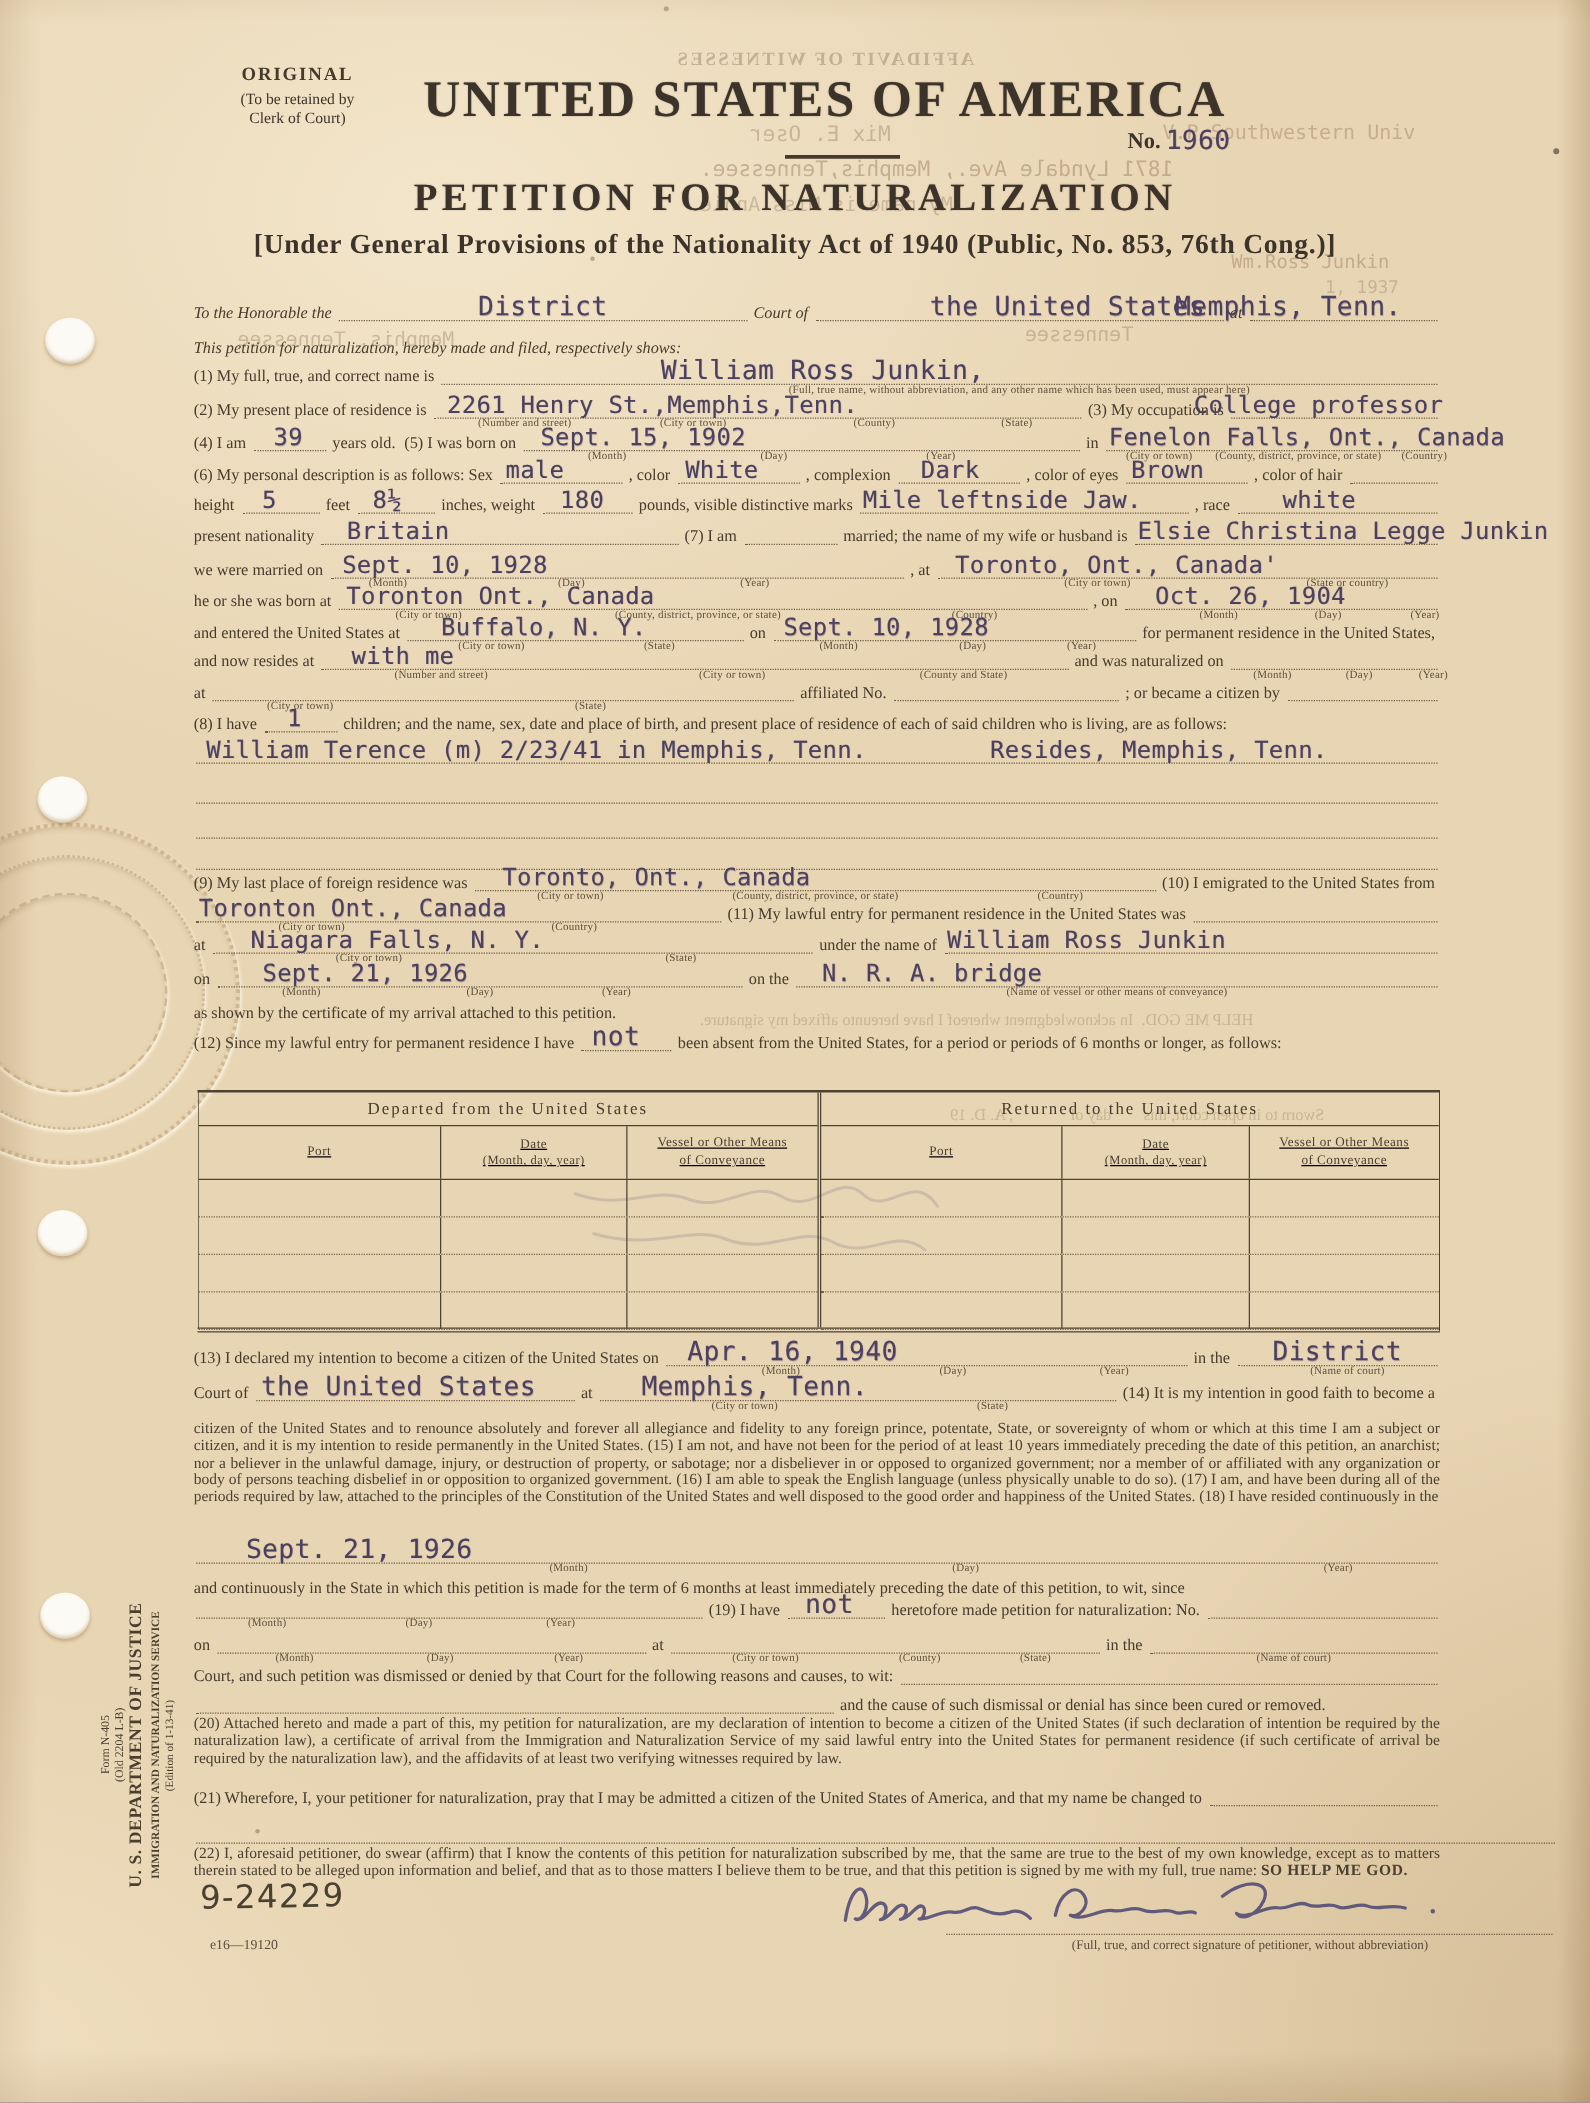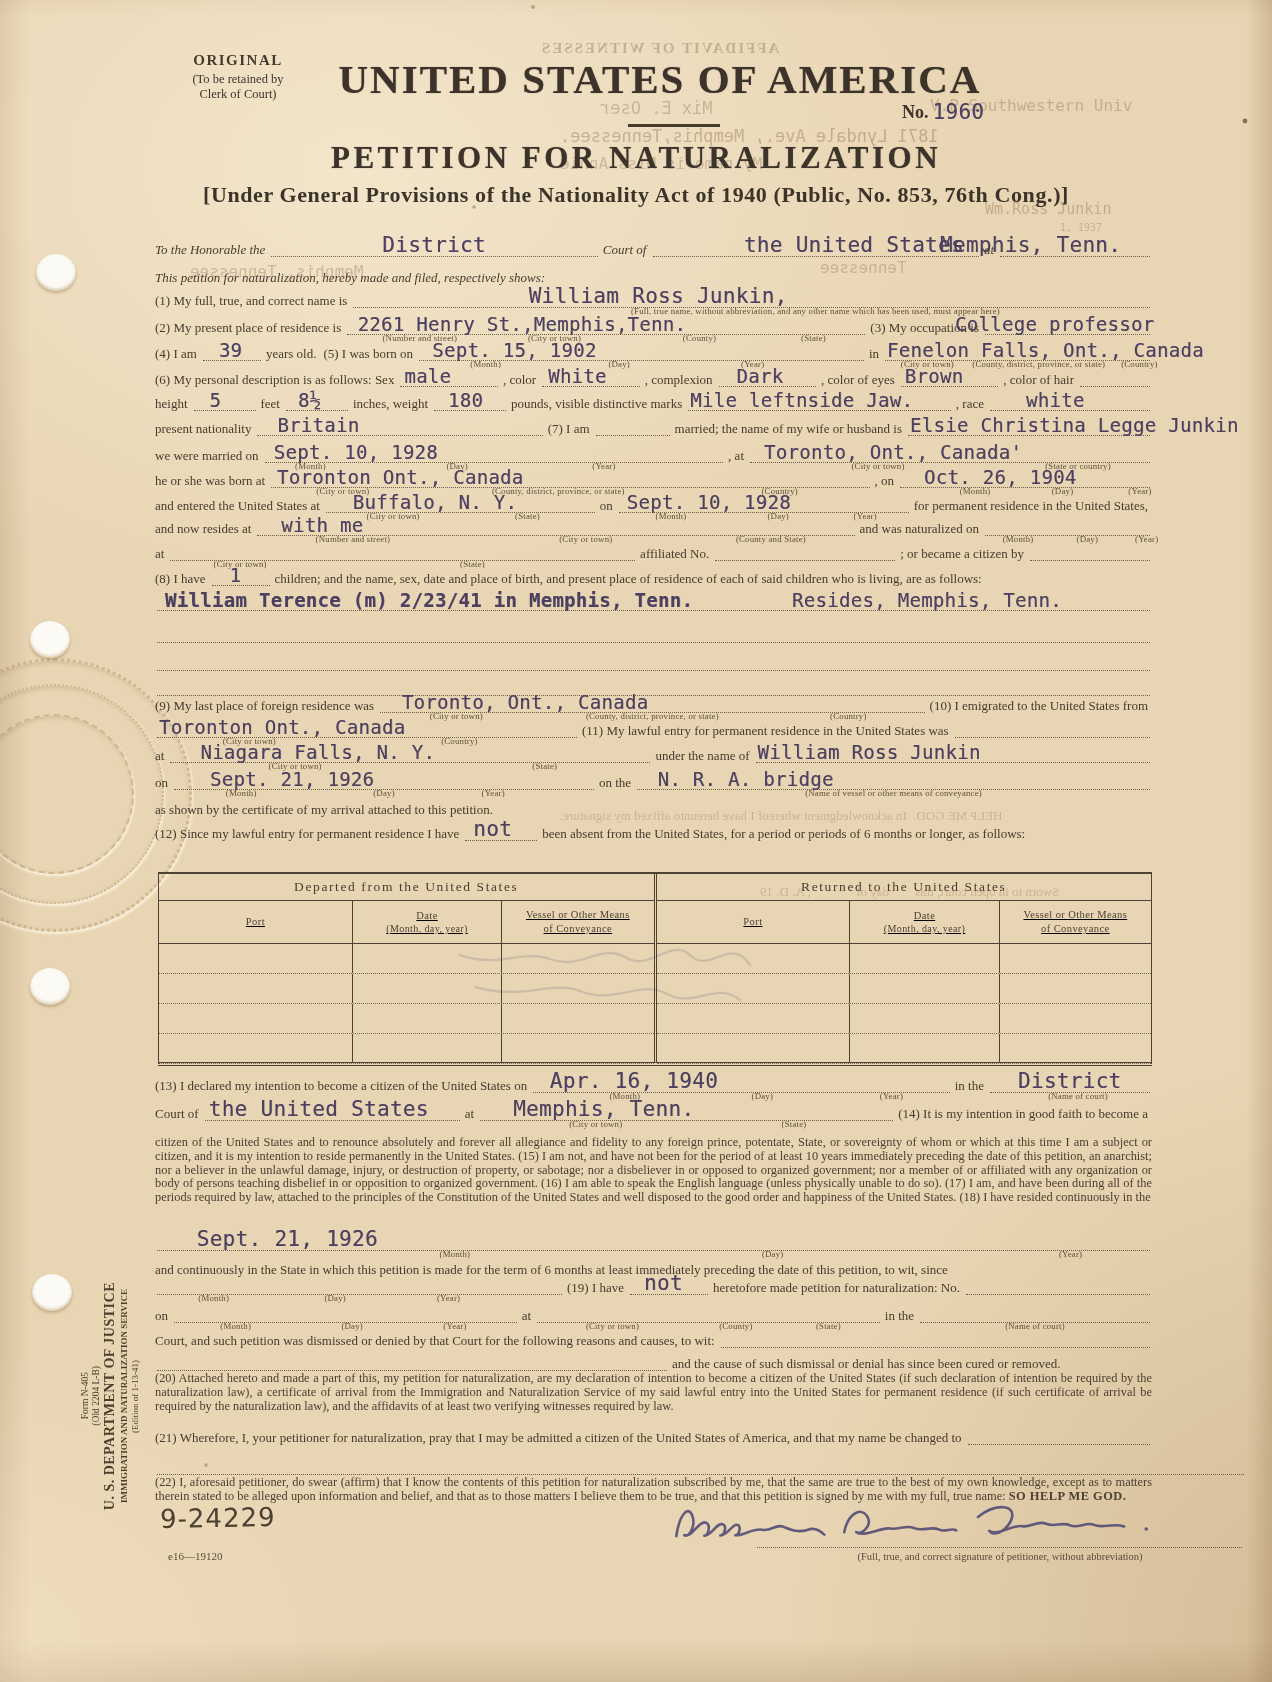--- a/index.html
+++ b/index.html
@@ -68,21 +68,21 @@
 <body>
 
 <div class="page">
 
   <div class="bl bserif mir" style="left:540px;top:40px;font-size:15px;font-weight:bold;color:rgba(120,95,70,.35);letter-spacing:2px;">AFFIDAVIT OF WITNESSES</div>
   <div class="bl mir" style="left:600px;top:98px;font-size:17px;color:rgba(150,120,95,.40);">Mix E. Oser</div>
   <div class="bl" style="left:930px;top:96px;font-size:16px;color:rgba(150,120,95,.42);">V.P.Southwestern Univ</div>
   <div class="bl mir" style="left:560px;top:126px;font-size:17px;color:rgba(148,118,92,.45);">1871 Lyndale Ave., Memphis,Tennessee.</div>
   <div class="bl mir" style="left:560px;top:154px;font-size:16px;color:rgba(150,122,96,.38);">My name is Miss Annie</div>
   <div class="bl" style="left:985px;top:200px;font-size:15px;color:rgba(150,122,96,.45);">Wm.Ross Junkin</div>
-  <div class="bl" style="left:1060px;top:222px;font-size:10px;color:rgba(150,122,96,.38);">1, 1937</div>
+  <div class="bl" style="left:1060px;top:222px;font-size:14px;color:rgba(150,122,96,.38);">1, 1937</div>
   <div class="bl mir" style="left:190px;top:262px;font-size:16px;color:rgba(150,122,96,.40);">Memphis, Tennessee</div>
   <div class="bl mir" style="left:820px;top:258px;font-size:16px;color:rgba(150,122,96,.40);">Tennessee</div>
   <div class="bl bserif mir" style="left:560px;top:808px;font-size:13px;color:rgba(130,105,80,.30);">HELP ME GOD.  In acknowledgment whereof I have hereunto affixed my signature.</div>
   <div class="bl bserif mir" style="left:760px;top:884px;font-size:13px;color:rgba(130,105,80,.30);">Sworn to in open court, this        day of              , A. D. 19</div>
   <svg class="mir" style="position:absolute;left:440px;top:925px;opacity:.18;" width="320" height="90" viewBox="0 0 320 90">
     <path d="M10,40 C30,10 50,50 70,30 C90,12 110,48 135,32 C160,18 180,46 210,34 C240,24 260,44 300,30" stroke="#5a4f78" stroke-width="2.4" fill="none" stroke-linecap="round"></path>
     <path d="M20,75 C45,55 65,85 95,68 C120,55 145,80 180,66 C210,55 235,76 285,62" stroke="#5a4f78" stroke-width="2.4" fill="none" stroke-linecap="round"></path>
   </svg>
 
   <div class="hole" style="left:36px;top:254px;"></div>
@@ -312,21 +312,21 @@
 
   <div class="row" style="top:569px;">
     <span class="lbl">(8) I have</span>
     <span class="fill fw" style="width:58px;">
         <span class="typed" style="left:18px;">1</span>
       </span>
     <span class="lbl">children; and the name, sex, date and place of birth, and present place of residence of each of said children who is living, are as follows:</span>
   </div>
   <div class="row" style="top:594px;">
     <span class="fill">
-      <span class="typed" style="left:8px;font-weight:bold;">William Terence (m) 2/23/41 in Memphis, Tenn.</span>
+      <span class="typed" style="left:8px;">William Terence (m) 2/23/41 in Memphis, Tenn.</span>
       <span class="typed" style="left:635px;">Resides, Memphis, Tenn.</span>
     </span>
   </div>
   <div class="row" style="top:626px;">
       <span class="fill"></span>
     </div>
   <div class="row" style="top:654px;">
       <span class="fill"></span>
     </div>
   <div class="row" style="top:679px;">

